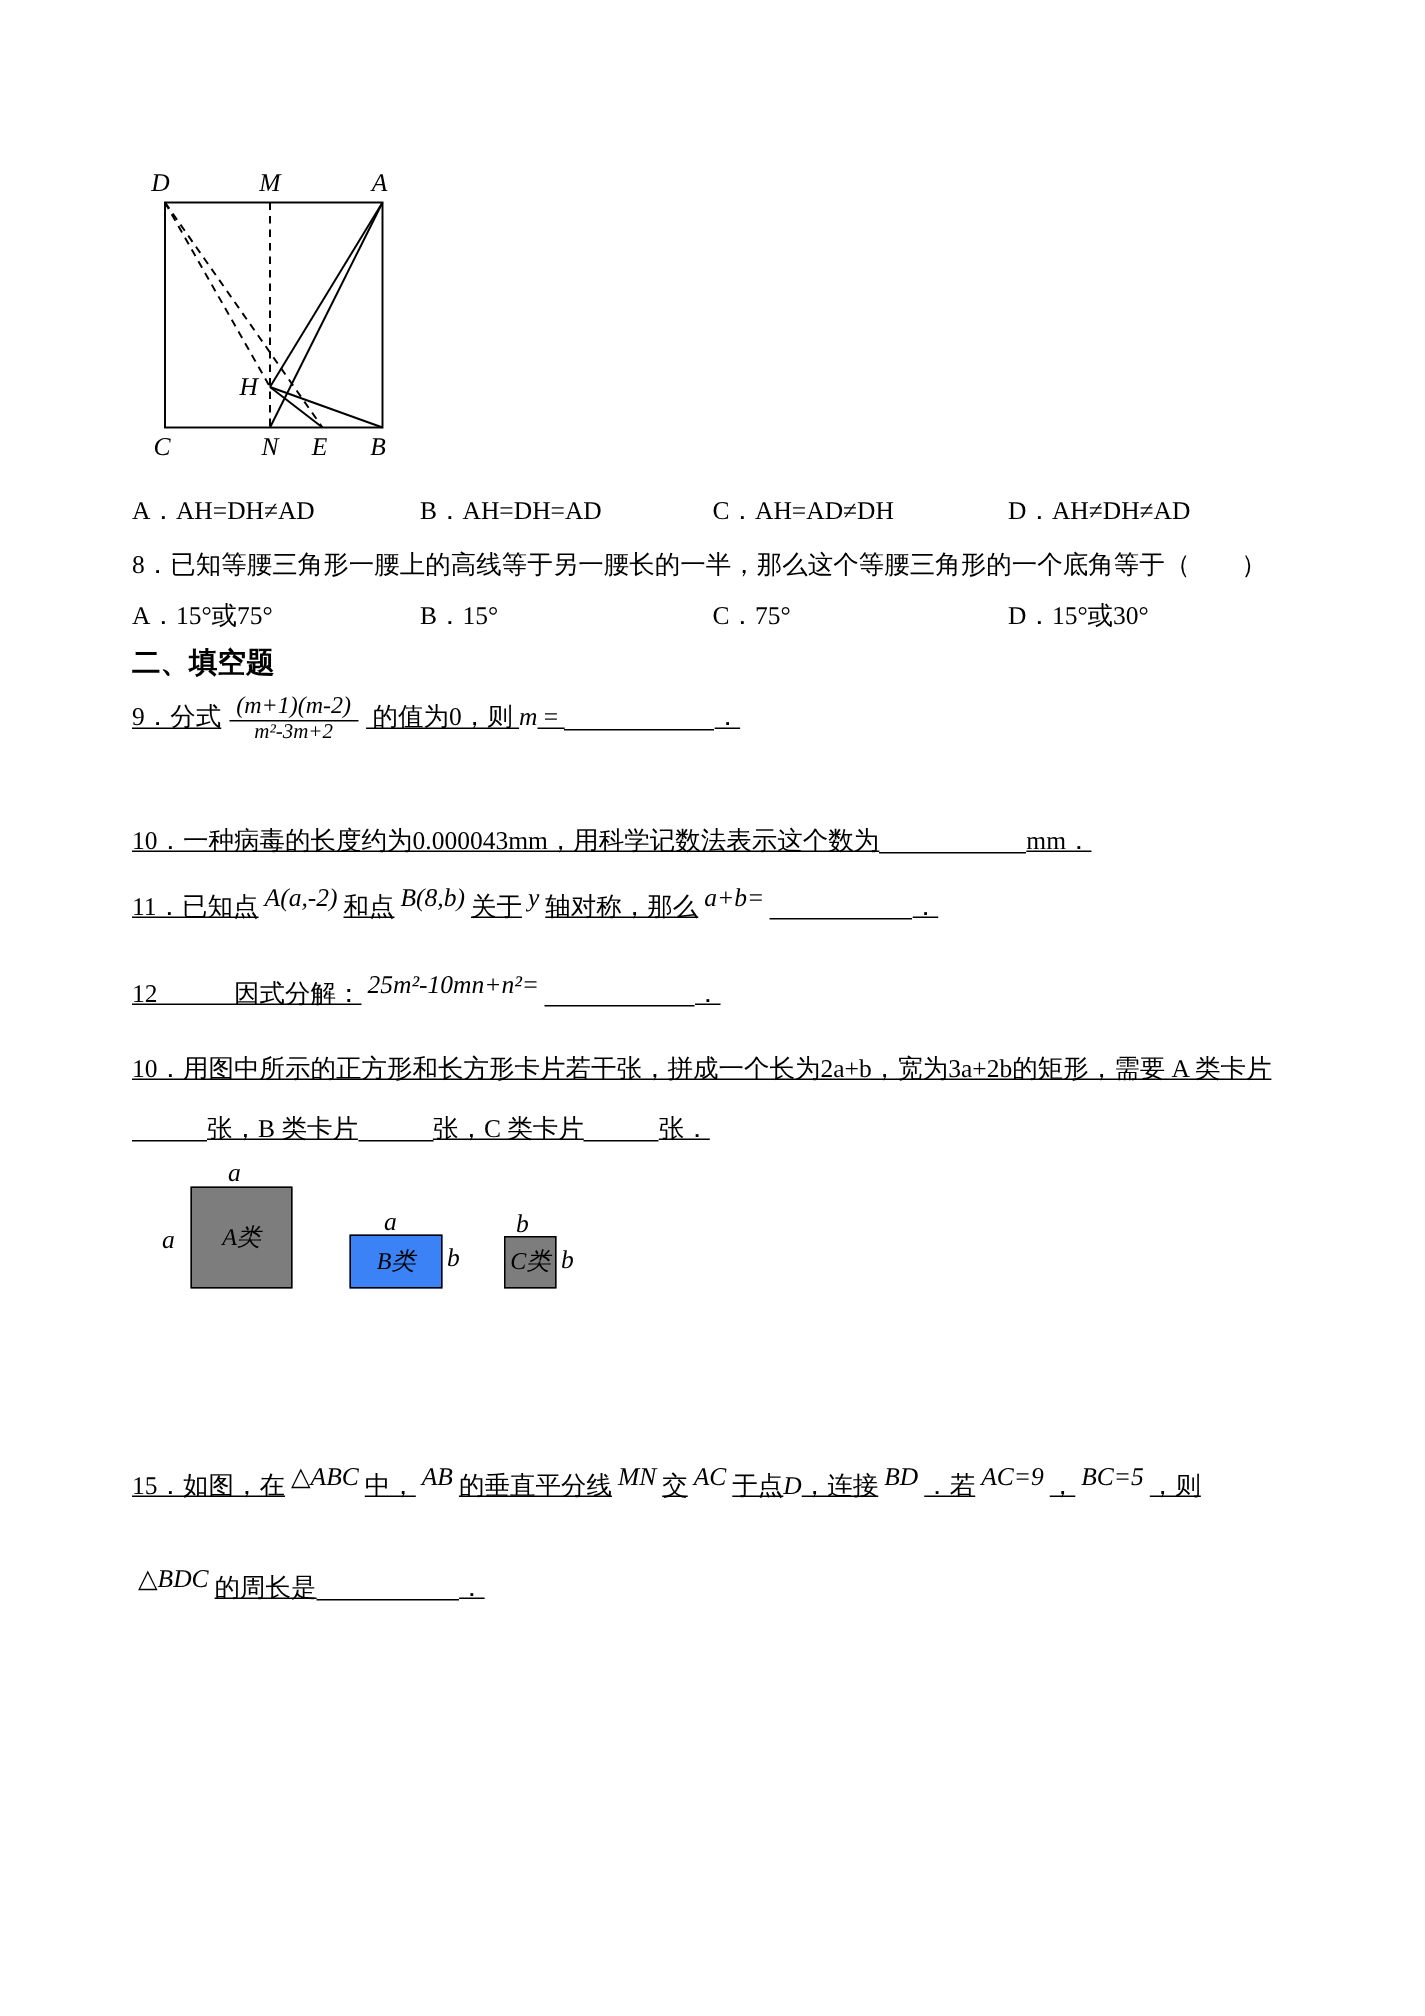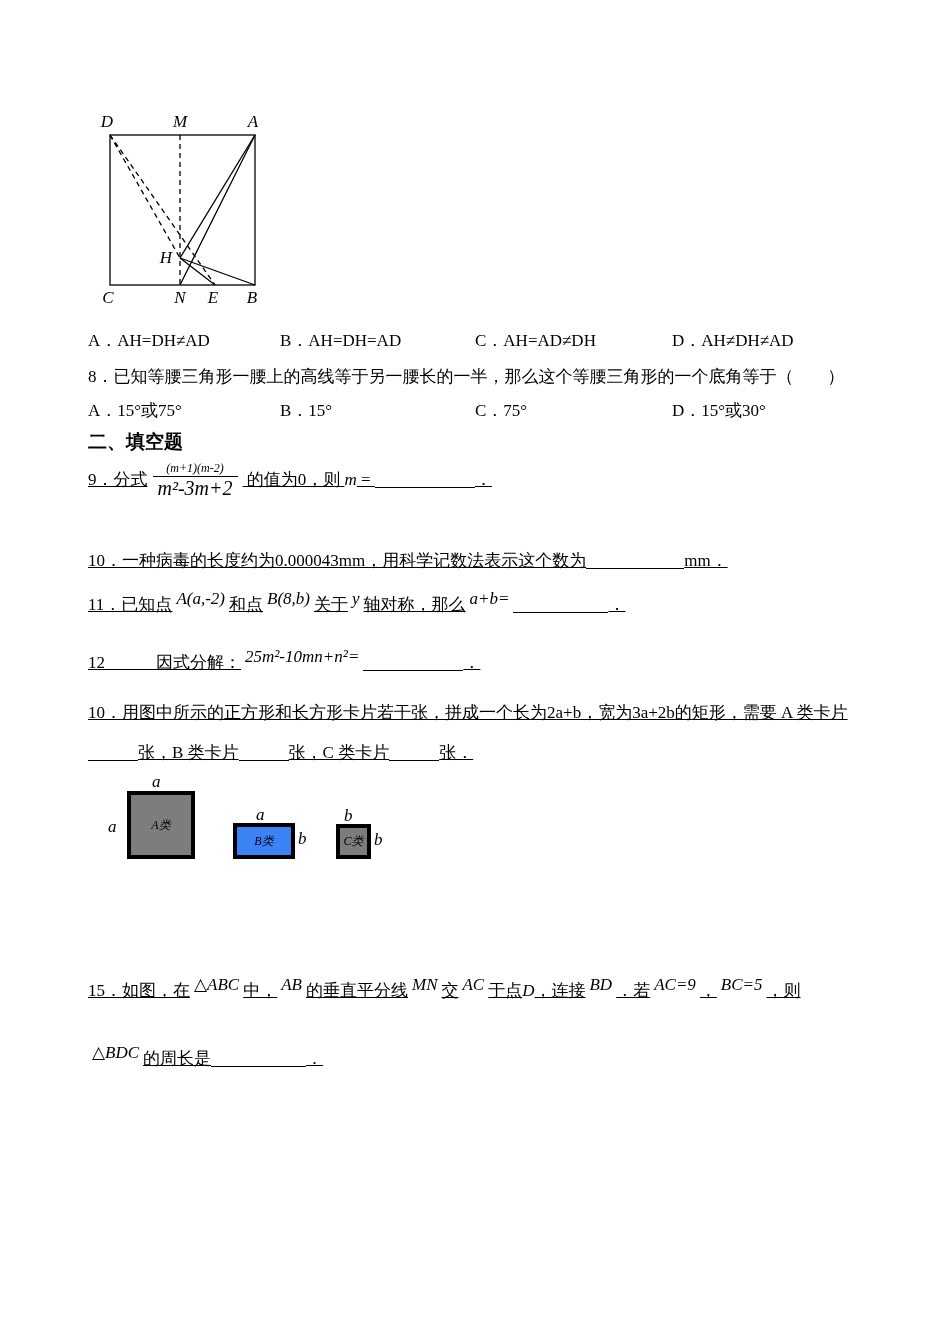--- a/index.html
+++ b/index.html
@@ -9,24 +9,24 @@
     font-family:"Liberation Serif","DejaVu Serif",serif;
     font-size:17px; color:#000; overflow:hidden;
   }
   .abs { position:absolute; }
   .line { white-space:nowrap; line-height:26px; }
   .t { font-style:normal;text-decoration:underline; }
   .mi { font-style:italic; font-family:"Liberation Serif","DejaVu Serif",serif; }
   .mr { font-style:italic; position:relative; top:-6px; margin:0 4px; display:inline-block; }
   .blank { display:inline-block; border-bottom:1px solid #000; height:1em; vertical-align:-3px; }
   .frac { display:inline-block; text-align:center; vertical-align:middle; margin:0 5px; font-style:italic; line-height:1.15; }
-  .fnum { display:block; padding:0 5px; font-size:12px; }
-  .fden { display:block; border-top:1px solid #000; padding:0 5px; font-size:20px; }
+  .fnum { display:block; padding:0 5px; font-size:16px; }
+  .fden { display:block; border-top:1px solid #000; padding:0 5px; font-size:14px; }
   .section-title { font-family:"Liberation Sans","DejaVu Sans",sans-serif; font-weight:bold; font-size:19px; }
-  .card { background:#7d7d7d; border:4px solid #000000; display:flex; align-items:center; justify-content:center; font-size:12px; }
+  .card { background:#7d7d7d; border:1px solid #000000; display:flex; align-items:center; justify-content:center; font-size:16px; }
   .card-label { font-style:italic; color:#000; }
   .opt { position:absolute; white-space:nowrap; }
   svg text { font-family:"Liberation Serif","DejaVu Serif",serif; }
 </style>
 </head>
 <body>
 
 <div class="page">
 
   <svg class="abs" style="left:80px;top:105px" width="230" height="210">

